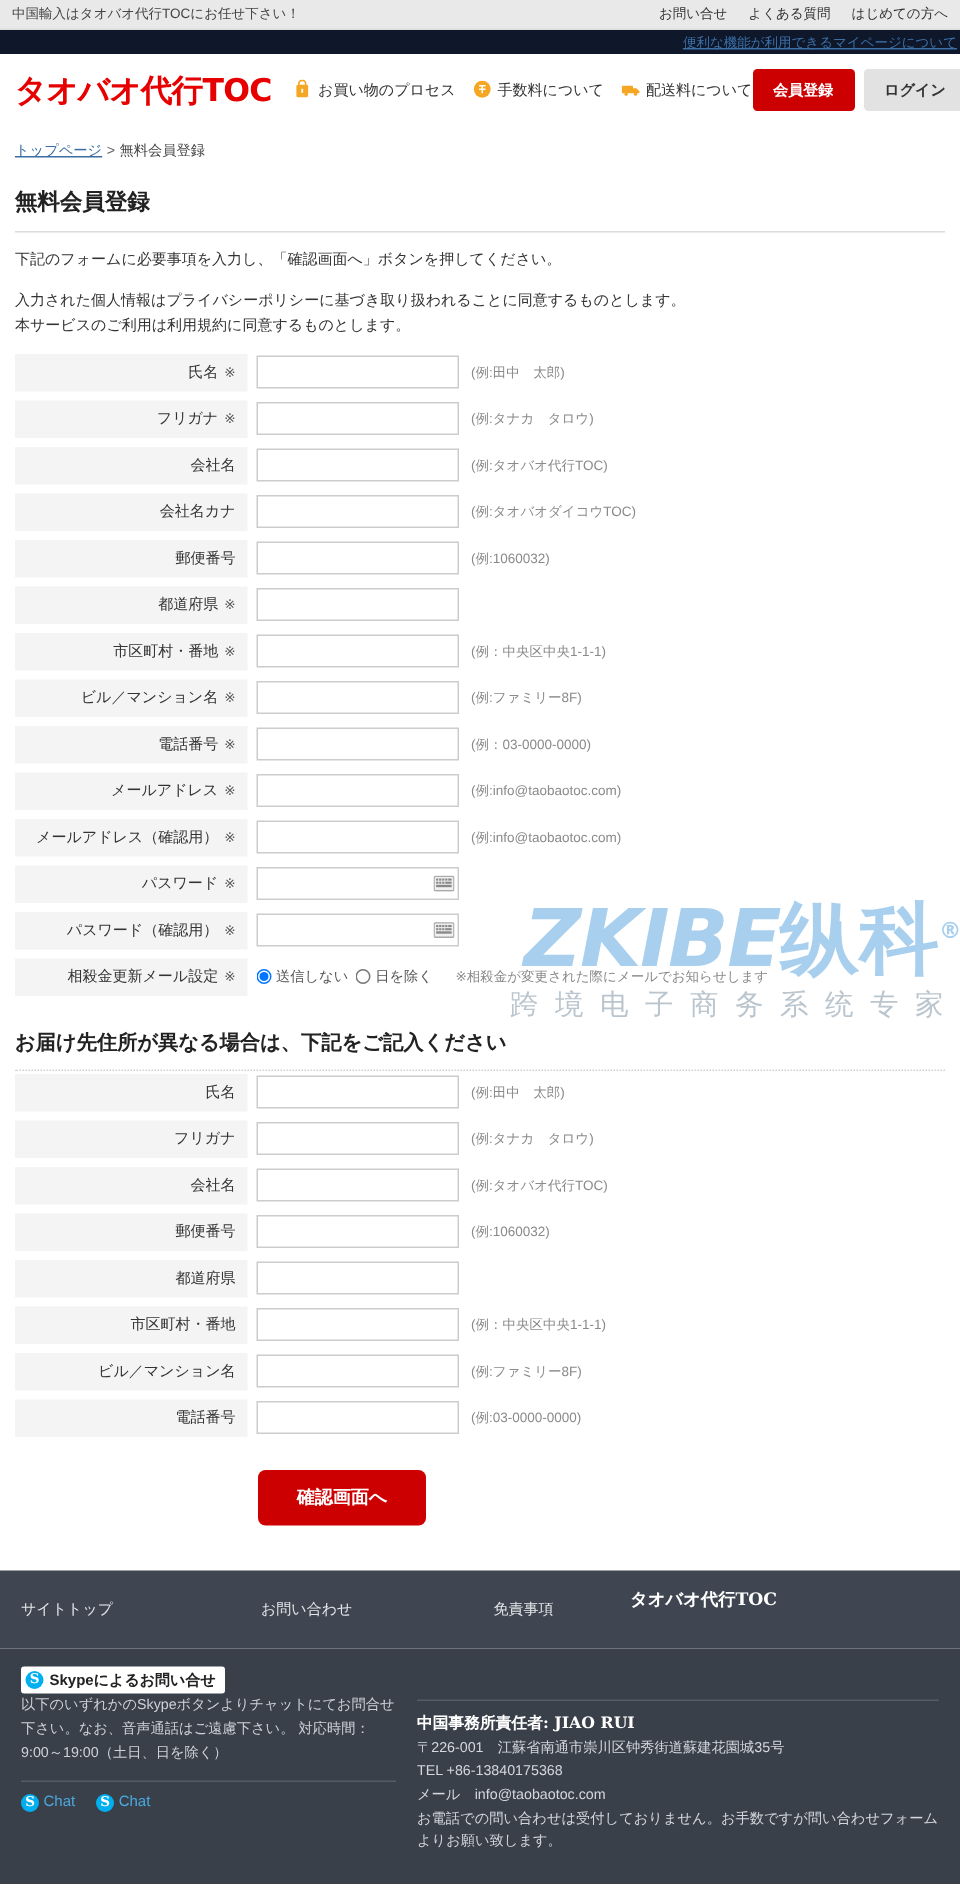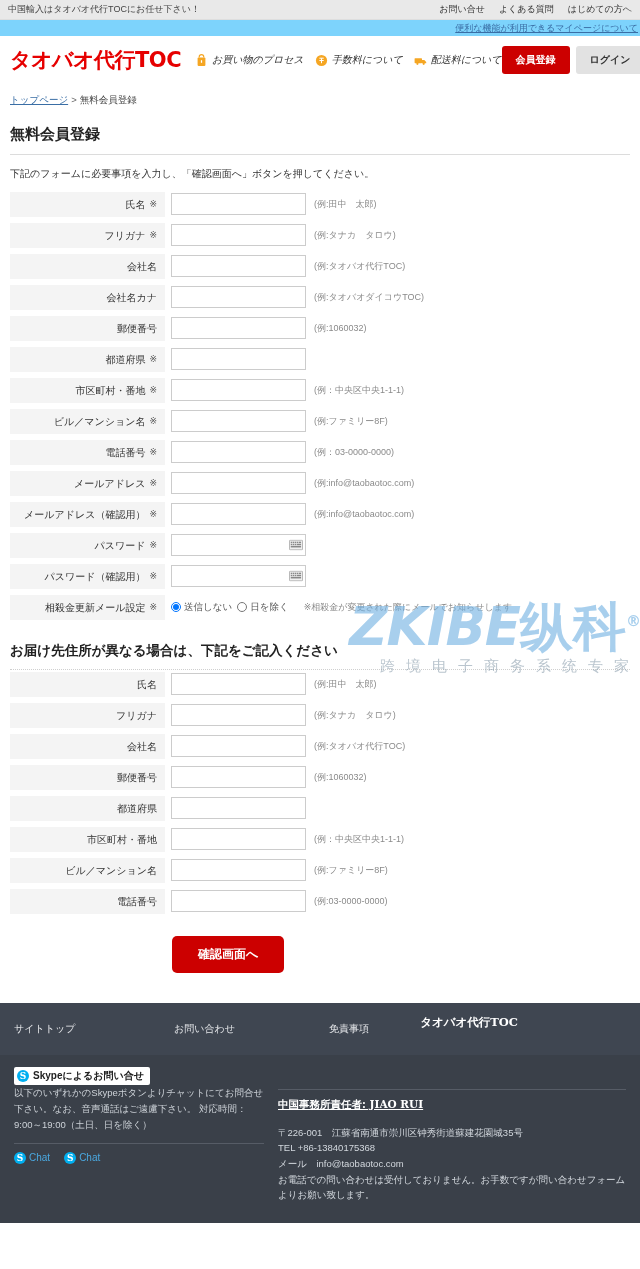--- a/index.html
+++ b/index.html
@@ -31,21 +31,21 @@
   .topbar-links { display: flex; gap: 14px; white-space: nowrap; }
   .topbar-links a { color: #333; text-decoration: none; }
 
   
   .sublink-row {
     height: 16px;
     display: flex;
     justify-content: flex-end;
     align-items: center;
     padding: 0 2px 0 8px;
-    background: #7dd3fc;
+    background: #0f172a;
   }
   .sublink-row a {
     color: #3a6ea5;
     font-size: 9px;
     text-decoration: underline;
     white-space: nowrap;
   }
 
   
   .header {
@@ -65,27 +65,26 @@
     margin-right: 14px;
   }
   .header-nav {
     display: flex;
     align-items: center;
     gap: 11px;
     flex: 1;
   }
   .header-nav-item {
     display: flex;
-    align-items: flex-end;
+    align-items: flex-start;
     gap: 4px;
     font-size: 10px;
     color: #333;
     white-space: nowrap;
     text-decoration: none;
-    font-style: italic;
   }
   .nav-ico { width: 13px; height: 13px; display:inline-block; flex:none; position: relative; }
   .nav-ico svg { display:block; }
 
   .header-btns { display: flex; gap: 6px; align-items:center; }
   .btn-register {
     background: #cc0000;
     color: #fff;
     font-size: 10px;
     font-weight: bold;
@@ -238,21 +237,21 @@
     font-weight: bold;
     font-style: italic;
     color: rgba(110,175,225,0.60);
     letter-spacing: -1px;
     line-height: 1;
     white-space: nowrap;
   }
   .wm-main .cn { font-style: normal; letter-spacing: 0px; }
   .wm-reg { font-size: 15px; vertical-align: super; font-style: normal; }
   .wm-sub {
-    font-size: 15px;
+    font-size: 19px;
     letter-spacing: 11px;
     color: rgba(130,150,165,0.55);
     margin-top: 4px;
     white-space: nowrap;
   }
 
   
   .footer-top {
     background: #3f4651;
     height: 52px;
@@ -320,22 +319,21 @@
   .chat-link {
     display:inline-flex; align-items:center; gap: 3px;
     color: #4aa8e0; font-size: 10px; text-decoration: none;
   }
 
   .footer-right { flex: 1; padding-top: 22px; }
   .fr-divider { border-top: 1px solid #565c66; margin-bottom: 8px; }
   .fr-title {
     color: #fff; font-weight: bold; font-size: 10.5px;
     font-family: "DejaVu Serif", serif;
-    margin-bottom: 13px;
-    text-decoration: underline;
+    margin-bottom: 2px;
   }
   .fr-line {
     color: #d3d8de;
     font-size: 9.5px;
     line-height: 1.65;
   }
 </style>
 </head>
 <body>
 
@@ -399,20 +397,24 @@
 <div class="main">
 
   <div class="breadcrumb">
     <a href="#">トップページ</a><span class="sep">&gt;</span><span>無料会員登録</span>
   </div>
 
   <h1 class="page-title">無料会員登録</h1>
 
   <div class="intro">
     <p>下記のフォームに必要事項を入力し、「確認画面へ」ボタンを押してください。</p>
+    <p>
+      <span>入力された個人情報はプライバシーポリシーに基づき取り扱われることに同意するものとします。</span><br>
+      <span>本サービスのご利用は利用規約に同意するものとします。</span>
+    </p>
   </div>
 
   <div class="form-table" id="form-main">
       <div class="form-row">
         <div class="form-label">
           <span>氏名</span>
           <span class="req">※</span>
         </div>
         <div class="form-input-wrap">
           <input type="text" class="txt" value="" style="">

